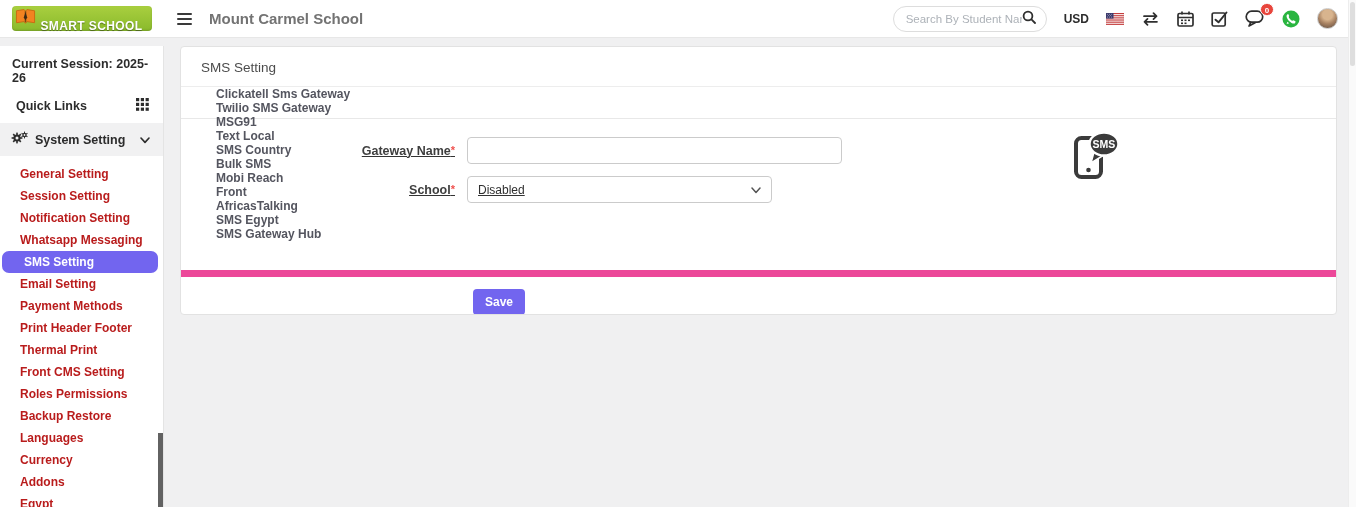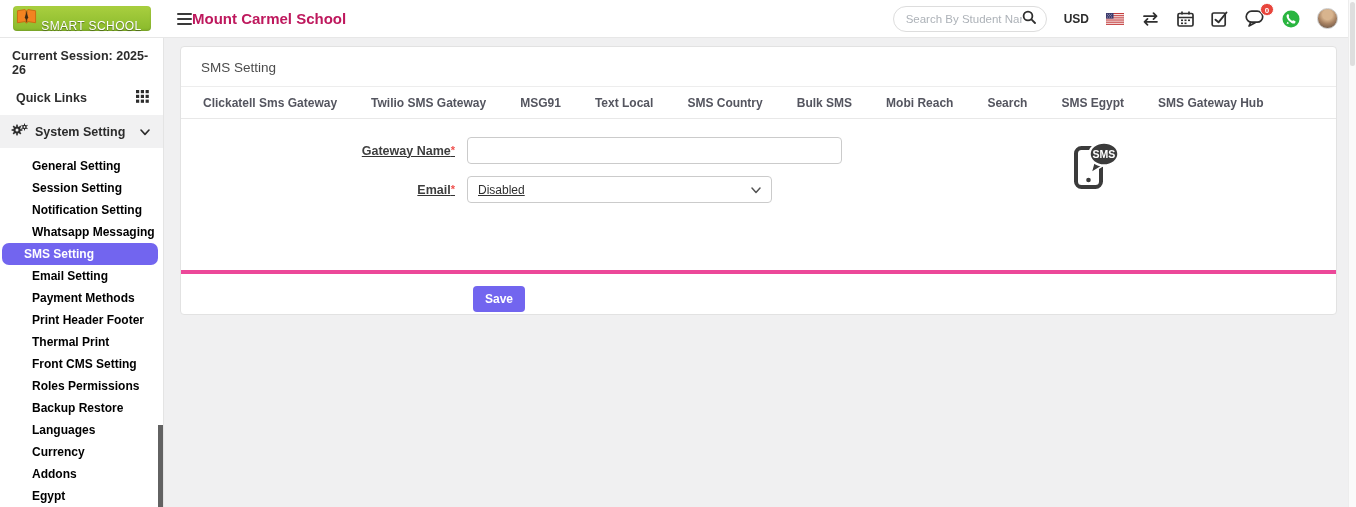--- a/index.html
+++ b/index.html
@@ -17,26 +17,26 @@
     background:#fff; border-bottom:1px solid #e7e7e7;
     display:flex; align-items:center; z-index:20;
   }
   .logo-area { flex:0 0 164px; display:flex; align-items:center; justify-content:center; }
   .logo-badge {
     background:linear-gradient(180deg,#a9cf3f,#8aba2c);
     border-radius:4px; height:25px; display:flex; align-items:center;
     padding:0 9px 0 3px; gap:4px; box-shadow:inset 0 -1px 2px rgba(0,0,0,.15);
   }
   .logo-text {
-    color:#fff; font-weight:normal; font-size:12px; letter-spacing:.4px;
+    color:#fff; font-weight:bold; font-size:12px; letter-spacing:.4px;
     text-shadow:0 1px 1px rgba(0,0,0,.4); white-space:nowrap;margin-top:14px;
   }
   .hamburger { margin-left:13px; cursor:pointer; width:15px; }
   .hamburger .bar { height:2px; background:#3a3a3a; margin:3px 0; border-radius:1px; }
-  .school-title { font-size:15px; font-weight:bold; color:#be185d; }
+  .school-title { font-size:15px; font-weight:bold; color:#737373; margin-left:17px; }
   .top-right { margin-left:auto; display:flex; align-items:center; gap:17px; padding-right:18px; }
   .search-pill {
     display:flex; align-items:center; border:1px solid #ddd; border-radius:14px;
     height:26px; padding:0 10px 0 12px; background:#fff;
   }
   .search-pill input {
     border:none; outline:none; font-size:11.5px; color:#444; width:116px;
     font-family:"Liberation Sans",sans-serif; background:transparent;
   }
   .search-pill input::placeholder { color:#adb2b8; }
@@ -47,70 +47,70 @@
     position:absolute; top:-7px; right:-9px; background:#e8453c; color:#fff;
     font-size:8px; font-weight:bold; border-radius:8px; min-width:14px; height:13px;
     line-height:13px; text-align:center; border:1px solid #fff;
   }
   .avatar {
     width:21px; height:21px; border-radius:50%; border:1px solid #c9c9c9; cursor:pointer;
     background:radial-gradient(circle at 50% 30%, #d8b48e 0 30%, #a98363 55%, #6b5545 90%);
   }
   
   .sidebar {
-    position:absolute; top:38px; left:0; bottom:0; width:164px;
+    position:absolute; top:46px; left:0; bottom:0; width:164px;
     background:#fff; border-right:1px solid #e4e4e4; overflow:hidden; z-index:10;
   }
   .session-row { padding:11px 12px 4px; font-size:12.5px; font-weight:bold; color:#2c2c2c; }
   .quick-row {
     display:flex; align-items:center; justify-content:space-between;
     padding:9px 14px 9px 16px; font-size:12.5px; font-weight:bold; color:#2c2c2c; cursor:pointer;
   }
   .section-row {
     background:#f1f1f2; display:flex; align-items:center; gap:7px;
     padding:8px 13px 8px 11px; font-size:12.5px; font-weight:bold; color:#2c2c2c; cursor:pointer;
   }
   .section-row .chev { margin-left:auto; }
   .nav { padding-top:7px; }
   .nav-item {
-    height:22px; line-height:22px; padding-left:32px; font-size:12px;
-    font-weight:bold; color:#000000; cursor:pointer; white-space:nowrap;
+    height:22px; line-height:22px; padding-left:20px; font-size:12px;
+    font-weight:bold; color:#b91c1c; cursor:pointer; white-space:nowrap;
   }
   .nav-item.active {
     background:#7265ef; color:#fff; border-radius:7px; margin:0 5px 0 2px; padding-left:22px;
   }
   .side-thumb { position:absolute; right:0; top:387px; width:5px; height:95px; background:#626262; }
   
   .main { position:absolute; left:164px; top:38px; right:0; bottom:0; }
   .card {
     position:absolute; left:16px; top:8px; width:1157px; height:269px;
     background:#fff; border:1px solid #e2e2e2; border-radius:4px; overflow:hidden;
   }
   .card-title { padding:13px 20px 11px; font-size:13.5px; color:#4c4c4c; border-bottom:1px solid #ededed; }
-  .tabs { display:flex; border-bottom:1px solid #e8e8e8; height:32px; padding-left:5px; }
+  .tabs { display:flex; border-bottom:1px solid #e8e8e8; height:32px; padding-left:18px;flex-direction:column; }
   .tab {
     padding:0 17px; font-size:12px; color:#54555f; font-weight:bold;
     display:flex; align-items:center; cursor:pointer; white-space:nowrap;
   }
   .form-area { position:relative; padding-top:18px; height:151px; }
   .form-row { display:flex; align-items:center; margin-bottom:12px;text-decoration:underline; }
   .form-label { width:286px; text-align:right; padding-right:12px; font-size:12.5px; color:#3e3e3e; font-weight:bold; }
   .req { color:#f0504d; font-size:11px; vertical-align:top; }
   .form-input {
     width:375px; height:27px; border:1px solid #cbcbcb; border-radius:4px;
     font-size:12px; padding:0 9px; color:#333; outline:none; background:#fff;
     font-family:"Liberation Sans",sans-serif;
   }
   .form-select {
     width:305px; height:27px; border:1px solid #cbcbcb; border-radius:4px;
     font-size:12px; padding:0 10px; color:#2f2f2f; background:#fff; cursor:pointer;
     display:flex; align-items:center; justify-content:space-between;
   }
-  .sms-art { position:absolute; right:212px; top:16px; }
-  .card-footer { border-top:4px solid #ec4899; padding:12px 0 0 292px; }
+  .sms-art { position:absolute; right:212px; top:6px; }
+  .card-footer { border-top:7px solid #ec4899; padding:12px 0 0 292px; }
   .save-btn {
     background:#7265ef; color:#fff; border:none; border-radius:4px;
     font-size:12px; font-weight:bold; padding:6px 12px; cursor:pointer;
     font-family:"Liberation Sans",sans-serif;
   }
   
   .page-scroll { position:absolute; right:0; top:0; bottom:0; width:8px; background:#fafafa; border-left:1px solid #ededed; z-index:30; }
   .page-thumb { position:absolute; top:2px; left:1px; width:5px; height:64px; background:#dedede; border-radius:3px; }
 </style>
 </head>
@@ -305,36 +305,37 @@
     <div class="card-title">SMS Setting</div>
 
     <div class="tabs">
       <div class="tab">Clickatell Sms Gateway</div>
       <div class="tab">Twilio SMS Gateway</div>
       <div class="tab">MSG91</div>
       <div class="tab">Text Local</div>
       <div class="tab">SMS Country</div>
       <div class="tab">Bulk SMS</div>
       <div class="tab">Mobi Reach</div>
-      <div class="tab">Search</div>
+      <div class="tab">Front</div>
+      <div class="tab">AfricasTalking</div>
       <div class="tab">SMS Egypt</div>
       <div class="tab">SMS Gateway Hub</div>
 
     </div>
 
     <div class="form-area">
       <div class="form-row">
         <div class="form-label">
           <span>Gateway Name</span><span class="req">*</span>
         </div>
         <input class="form-input" type="text" value="" style="">
       </div>
       <div class="form-row">
         <div class="form-label">
-          <span>Email</span><span class="req">*</span>
+          <span>School</span><span class="req">*</span>
         </div>
         <div class="form-select">
           <span>Disabled</span>
           <span>
             <svg width="10" height="7" viewBox="0 0 10 7">
                 <polyline points="1,1 5,5.4 9,1" fill="none" stroke="#555" stroke-width="1.5" stroke-linecap="round" stroke-linejoin="round"></polyline>
               </svg>
           </span>
         </div>
       </div>

